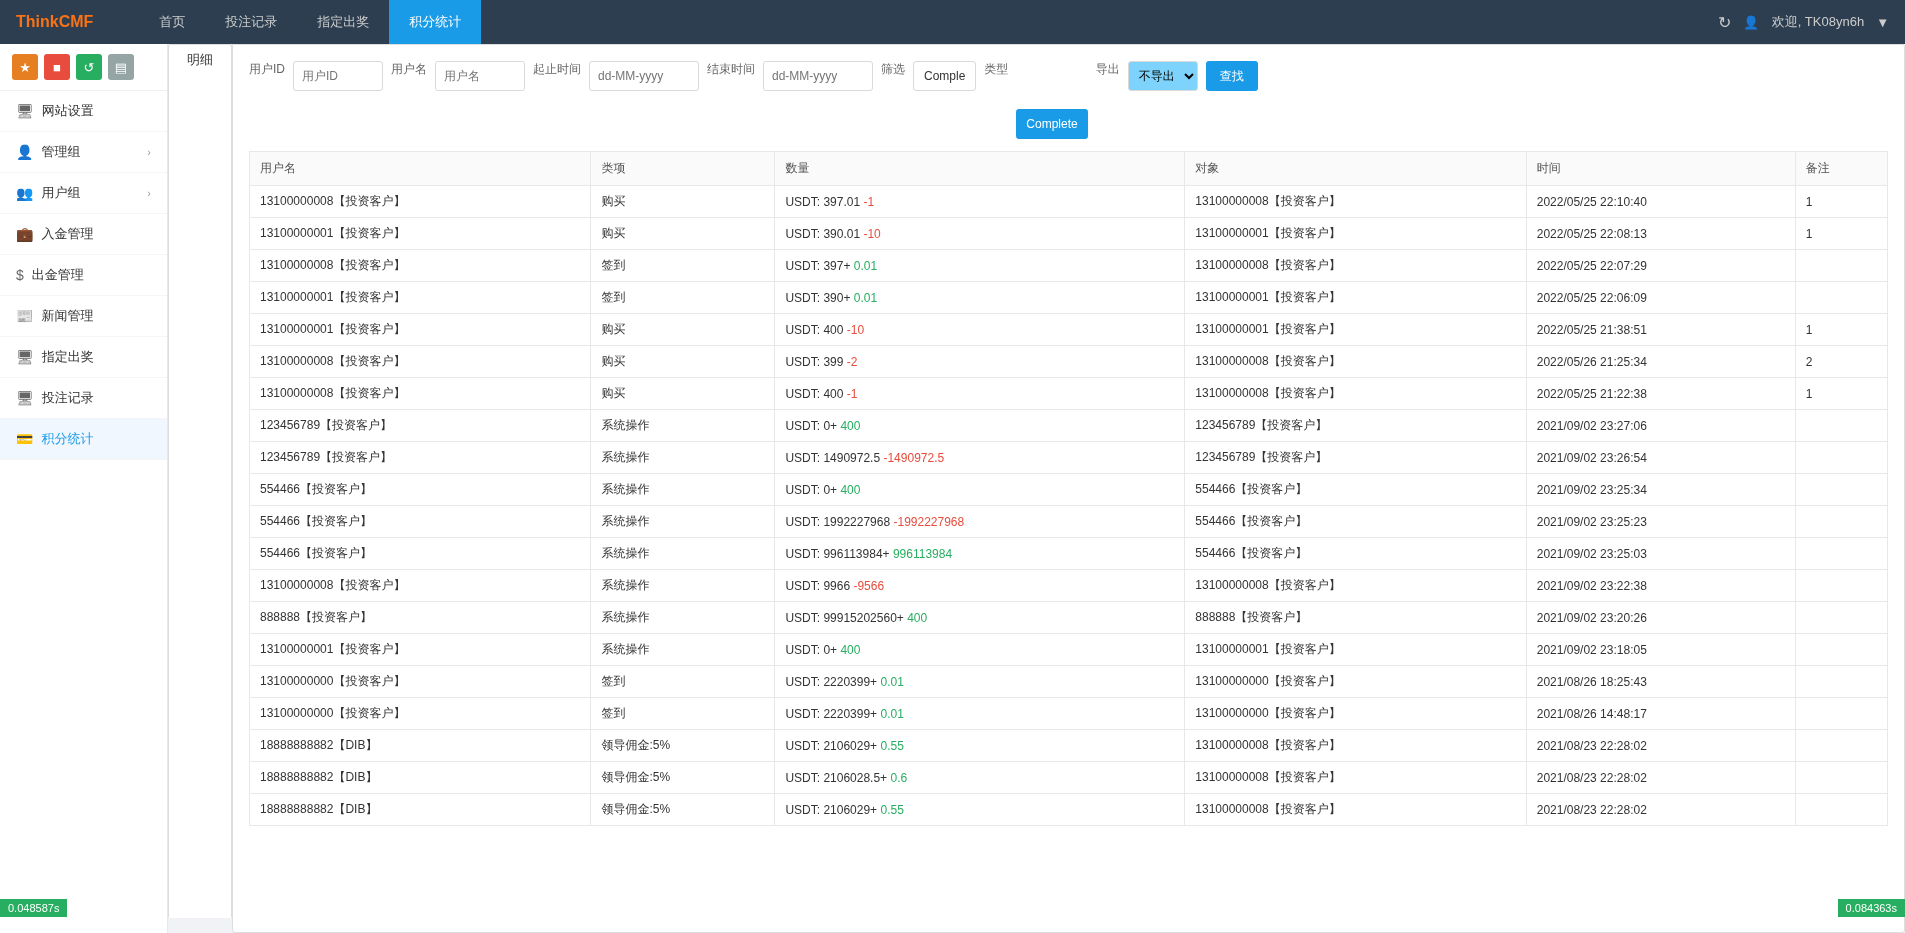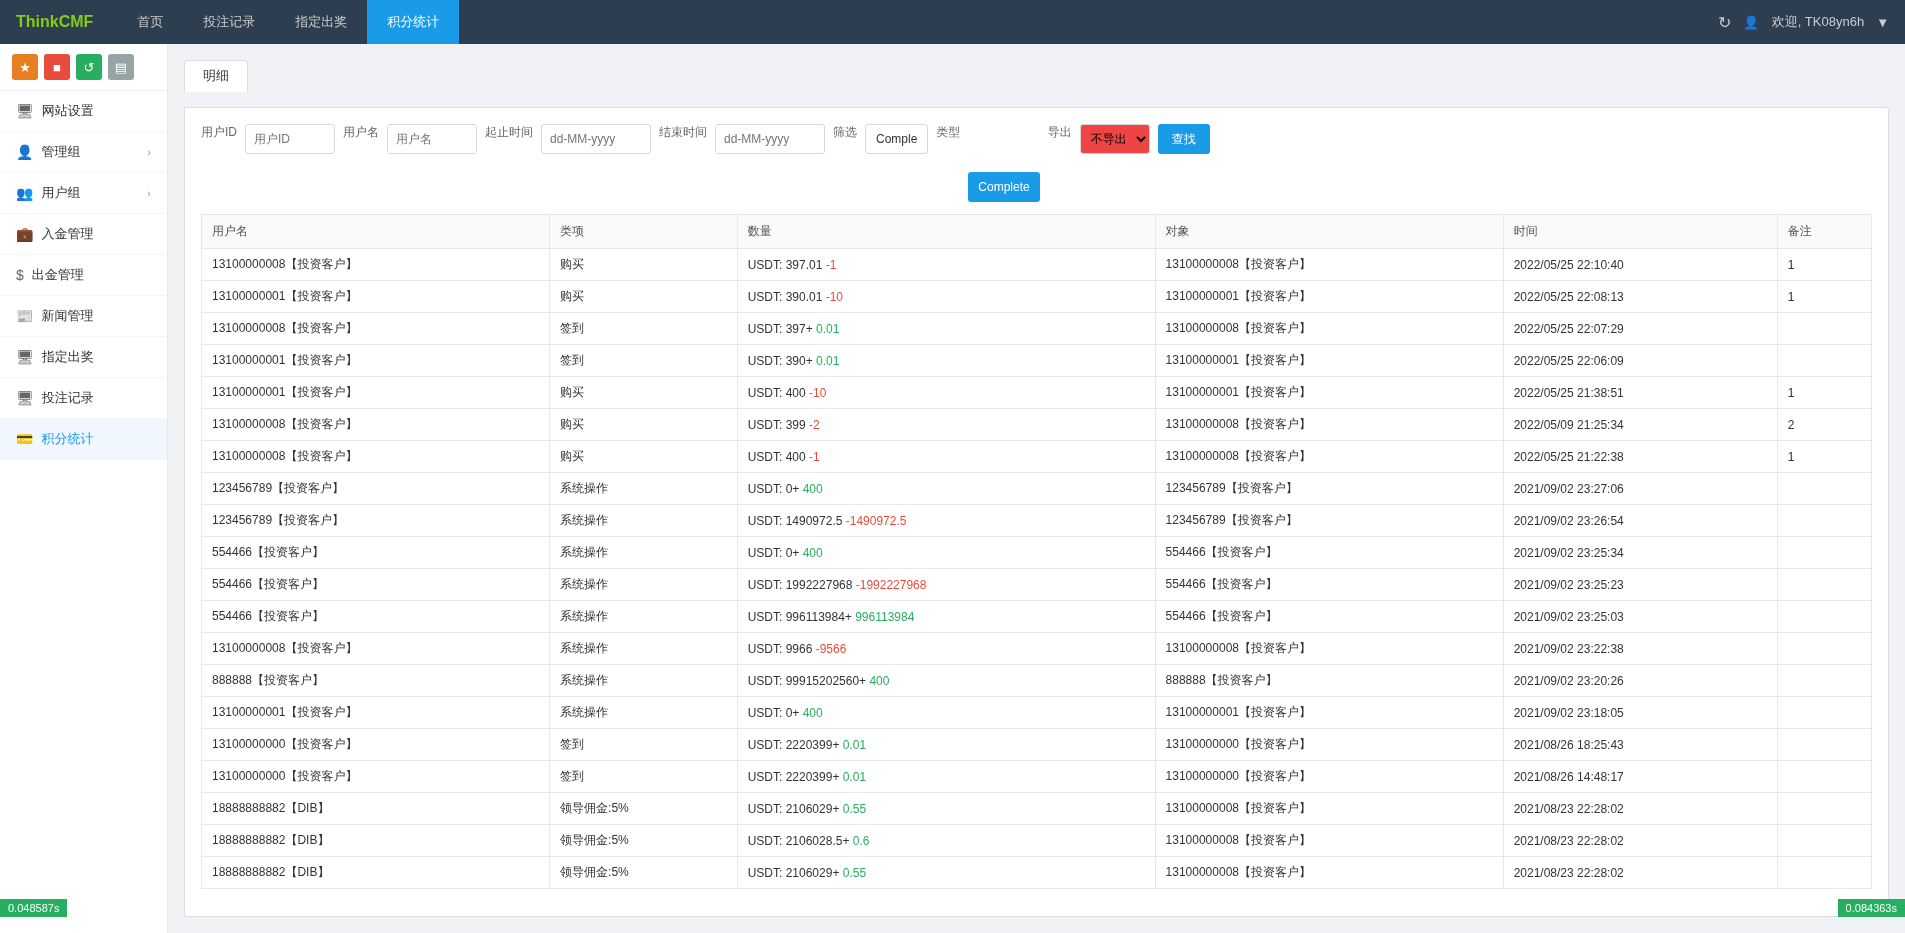--- a/index.html
+++ b/index.html
@@ -11,22 +11,22 @@
       color: #fff;
       height: 44px;
       display: flex;
       align-items: center;
       padding: 0 16px;
       flex-shrink: 0;
     }
     .top-nav .logo {
       font-size: 16px;
       font-weight: bold;
-      margin-right: 24px;
-      color: #84cc16;
+      margin-right: 46px;
+      color: #f97316;
     }
     .top-nav .nav-items {
       display: flex;
       flex: 1;
     }
     .top-nav .nav-item {
       padding: 0 20px;
       height: 44px;
       display: flex;
       align-items: center;
@@ -93,23 +93,23 @@
       font-size: 13px;
     }
     .sidebar-item .icon { margin-right: 8px; font-size: 14px; color: #666; }
     .sidebar-item .arrow { margin-left: auto; color: #999; font-size: 11px; }
     .sidebar-item.active { color: #1a9be8; background: #f0f7ff; }
 
     
     .main-content {
       flex: 1;
       display: flex;
-      flex-direction: column;
+      flex-direction: row;
       overflow: hidden;
-      padding: 16px;
+      padding: 0;
     }
 
     .tab-bar {
       display: flex;
       margin-bottom: 16px;
     }
     .tab-item {
       padding: 6px 18px;
       border: 1px solid #ddd;
       border-bottom: none;
@@ -165,21 +165,21 @@
       cursor: pointer;
       font-size: 12px;
     }
     .filter-btn.blue { background: #1a9be8; color: #fff; }
     .filter-select {
       border: 1px solid #d9d9d9;
       border-radius: 3px;
       padding: 4px 6px;
       font-size: 12px;
       height: 30px;
-      background: #ef4444;
+      background: #7dd3fc;
       outline: none;
     }
     .complete-badge {
       background: #1a9be8;
       color: #fff;
       padding: 4px 10px;
       border-radius: 3px;
       font-size: 12px;
       height: 30px;
       display: flex;
@@ -405,21 +405,21 @@
       <td>USDT: 400 <span class="text-red">-10</span></td>
       <td>13100000001【投资客户】</td>
       <td>2022/05/25 21:38:51</td>
       <td>1</td>
     </tr>
               <tr>
       <td>13100000008【投资客户】</td>
       <td>购买</td>
       <td>USDT: 399 <span class="text-red">-2</span></td>
       <td>13100000008【投资客户】</td>
-      <td>2022/05/09 21:25:34</td>
+      <td>2022/05/26 21:25:34</td>
       <td>2</td>
     </tr>
               <tr>
       <td>13100000008【投资客户】</td>
       <td>购买</td>
       <td>USDT: 400 <span class="text-red">-1</span></td>
       <td>13100000008【投资客户】</td>
       <td>2022/05/25 21:22:38</td>
       <td>1</td>
     </tr>

